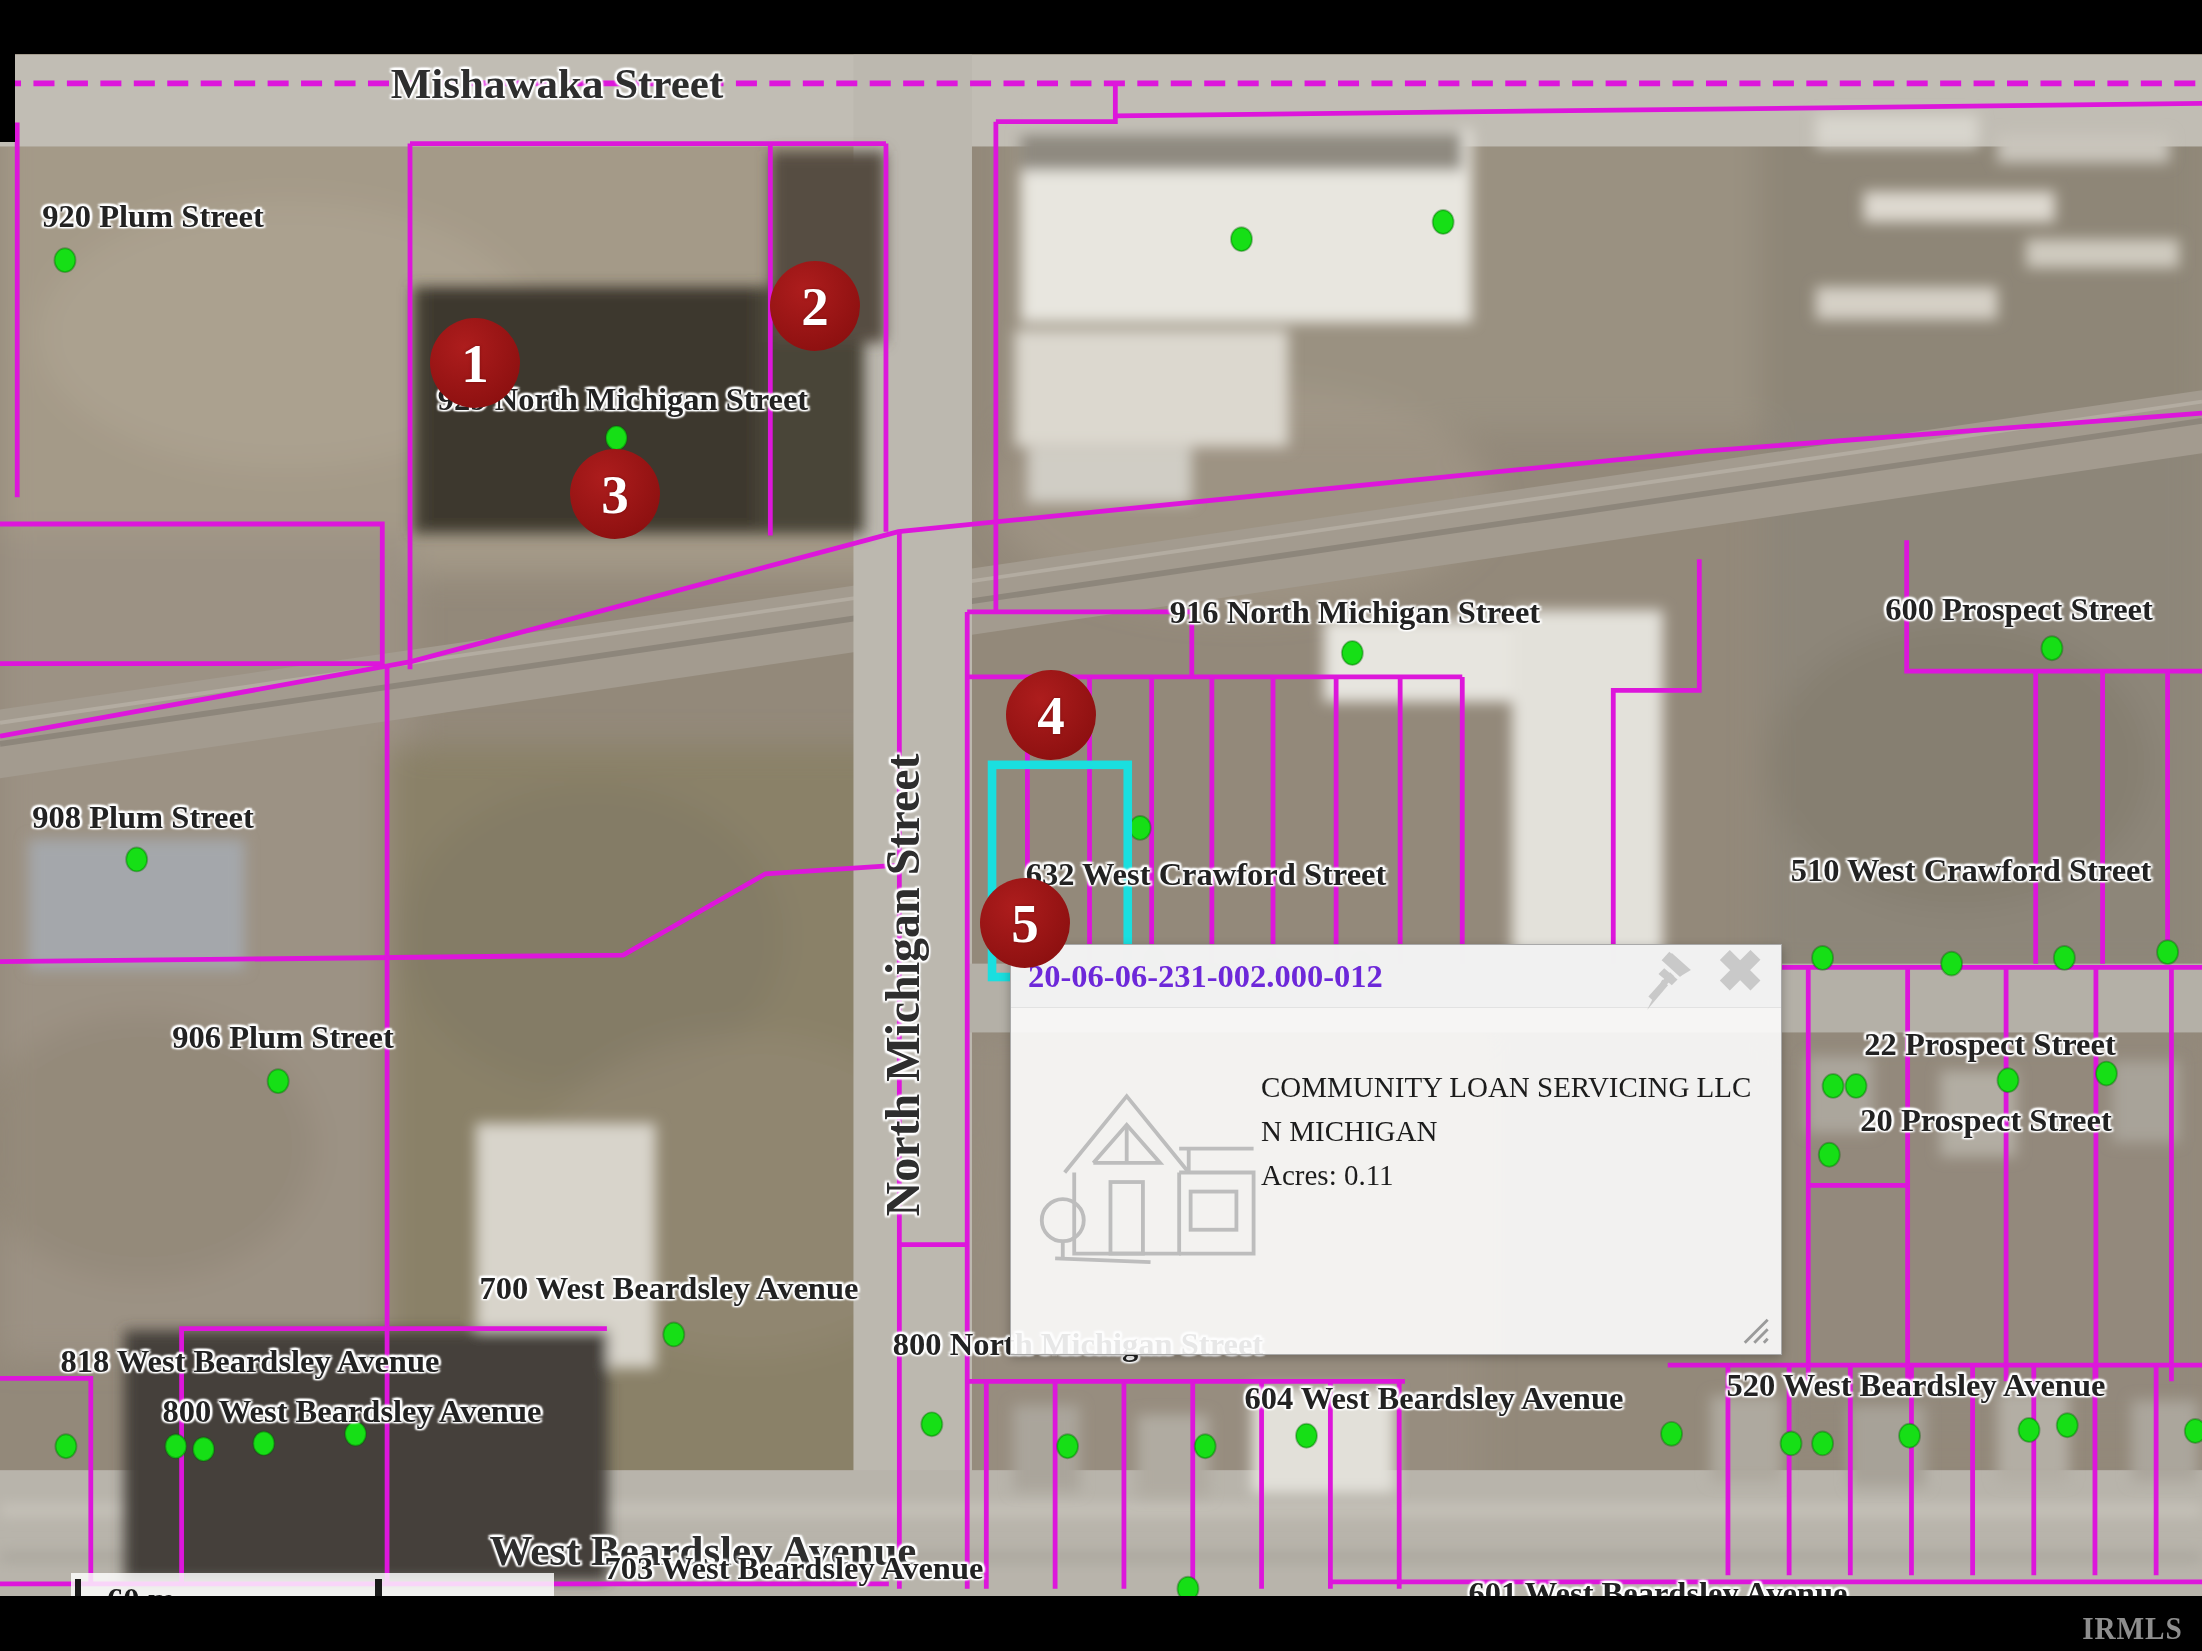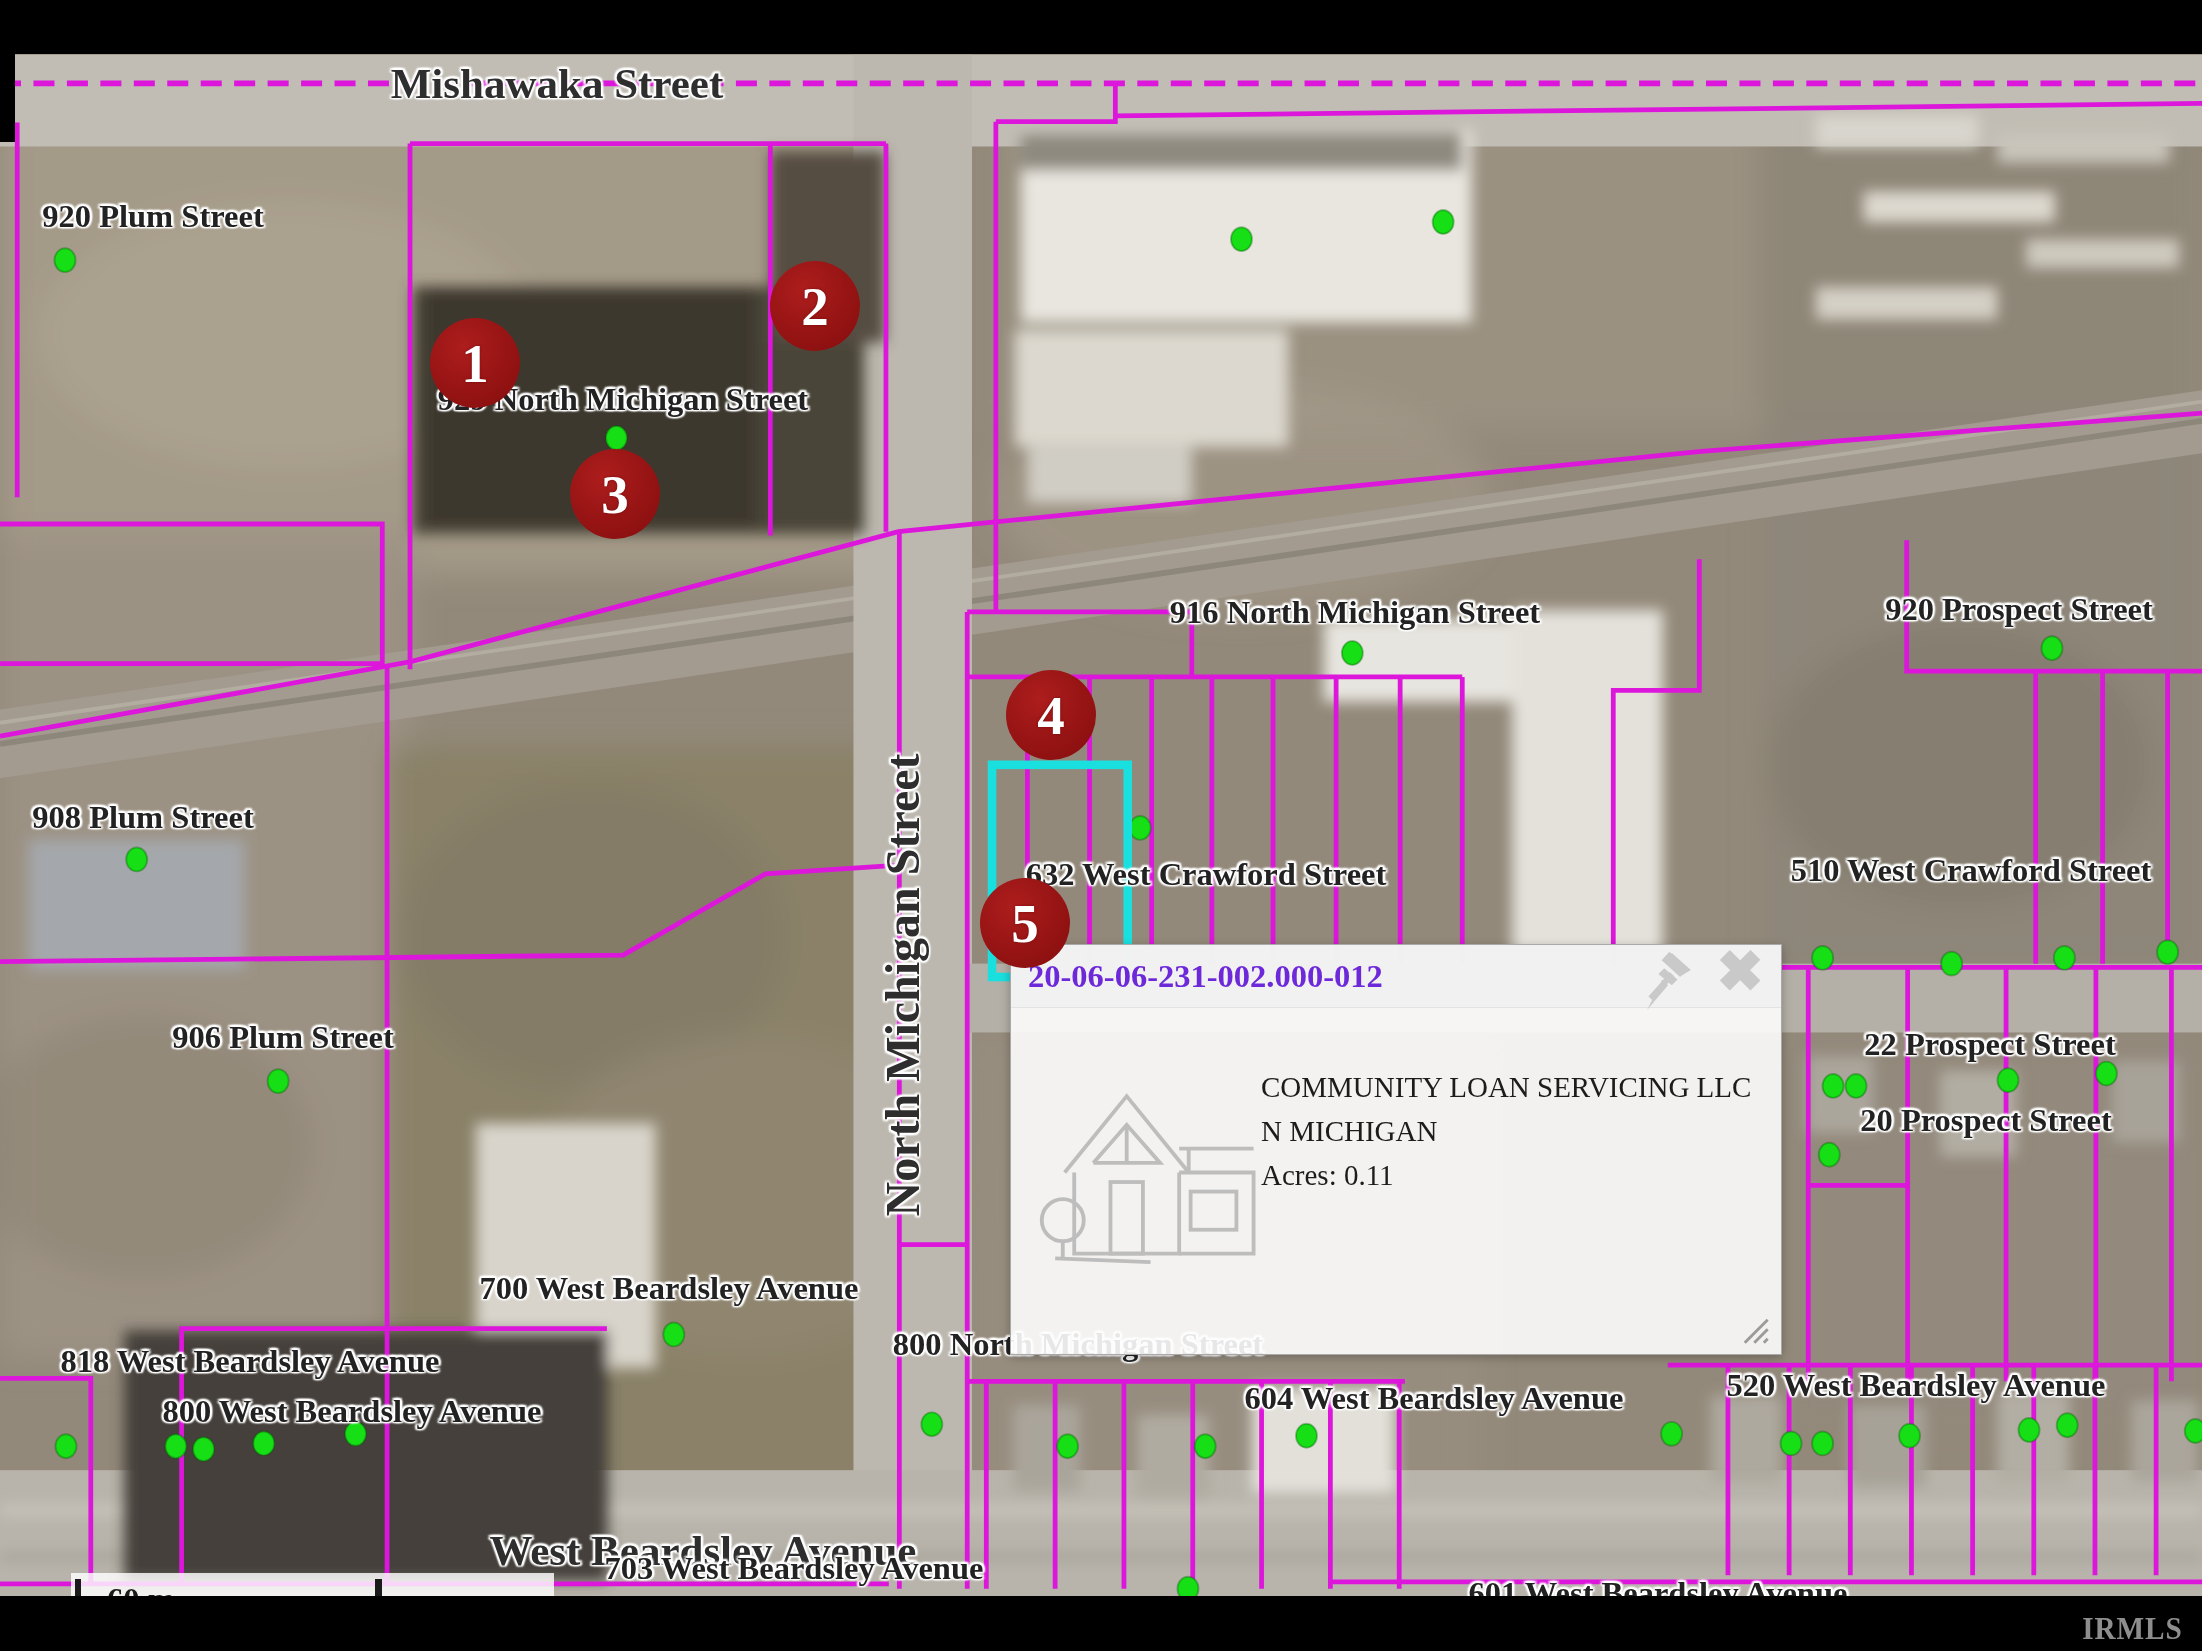--- a/index.html
+++ b/index.html
@@ -252,21 +252,21 @@
     <rect x="1038" y="800" width="142" height="222" fill="none" stroke="#1adfdf" stroke-width="9"></rect>
   </svg>
 
   <div id="labels-layer">
       <div class="lbl street" style="left: 557px; top: 83px;">Mishawaka Street</div>
       <div class="lbl street" style="left: 703px; top: 1550px;">West Beardsley Avenue</div>
       <div class="lbl vstreet" style="left: 902px; top: 985px;">North Michigan Street</div>
       <div class="lbl address" style="left: 153px; top: 216px;">920 Plum Street</div>
       <div class="lbl address" style="left: 623px; top: 399px;">929 North Michigan Street</div>
       <div class="lbl address" style="left: 1355px; top: 612px;">916 North Michigan Street</div>
-      <div class="lbl address" style="left: 2019px; top: 609px;">920 Prospect Street</div>
+      <div class="lbl address" style="left: 2019px; top: 609px;">600 Prospect Street</div>
       <div class="lbl address" style="left: 143px; top: 817px;">908 Plum Street</div>
       <div class="lbl address" style="left: 283px; top: 1037px;">906 Plum Street</div>
       <div class="lbl address" style="left: 1206px; top: 874px;">632 West Crawford Street</div>
       <div class="lbl address" style="left: 1971px; top: 870px;">510 West Crawford Street</div>
       <div class="lbl address" style="left: 1990px; top: 1044px;">22 Prospect Street</div>
       <div class="lbl address" style="left: 1986px; top: 1120px;">20 Prospect Street</div>
       <div class="lbl address" style="left: 669px; top: 1288px;">700 West Beardsley Avenue</div>
       <div class="lbl address" style="left: 250px; top: 1361px;">818 West Beardsley Avenue</div>
       <div class="lbl address" style="left: 352px; top: 1405px; margin-top: 6px;">800 West Beardsley Avenue</div>
       <div class="lbl address" style="left: 1078px; top: 1344px;">800 North Michigan Street</div>

